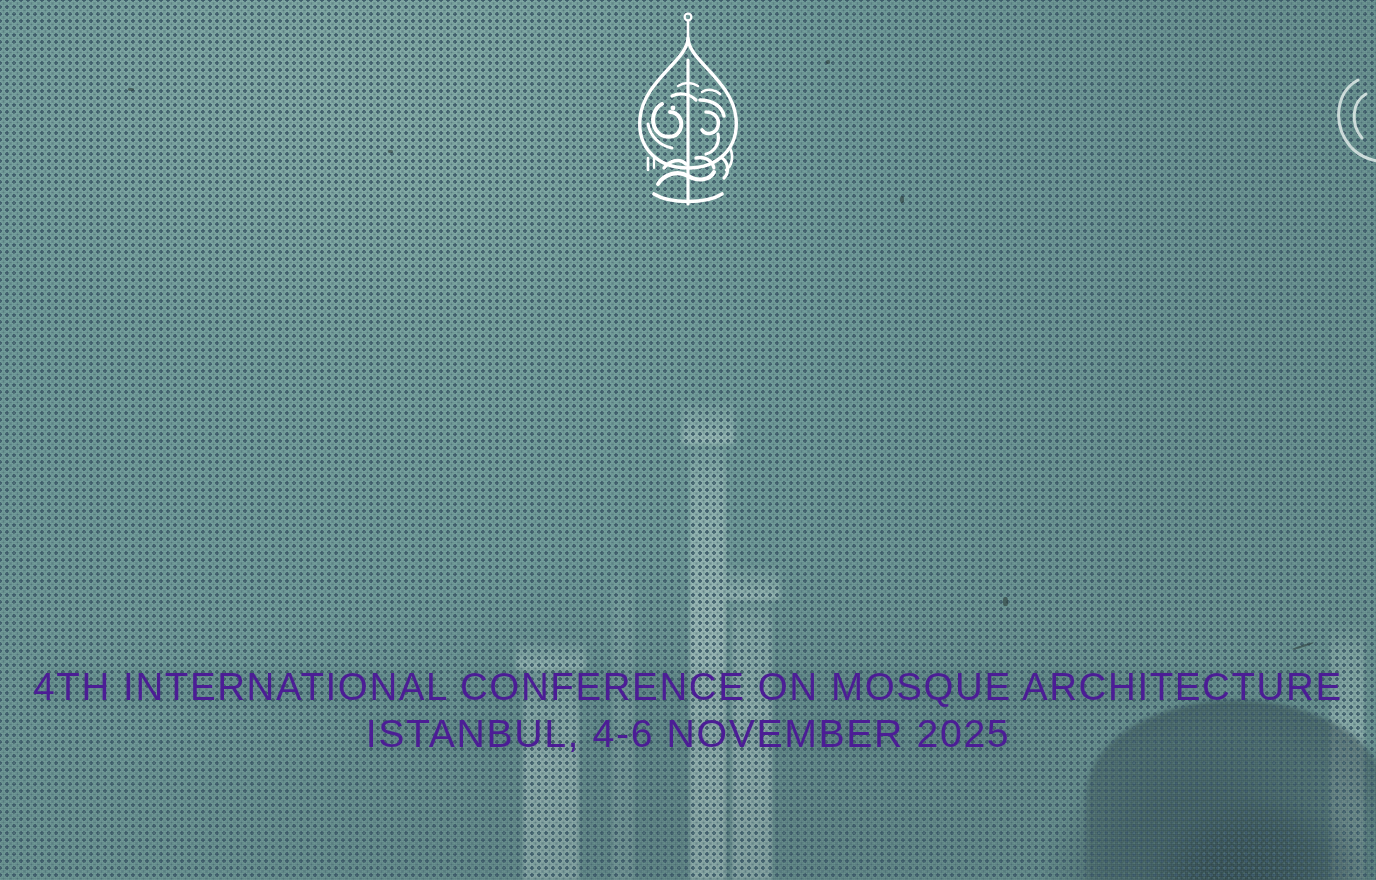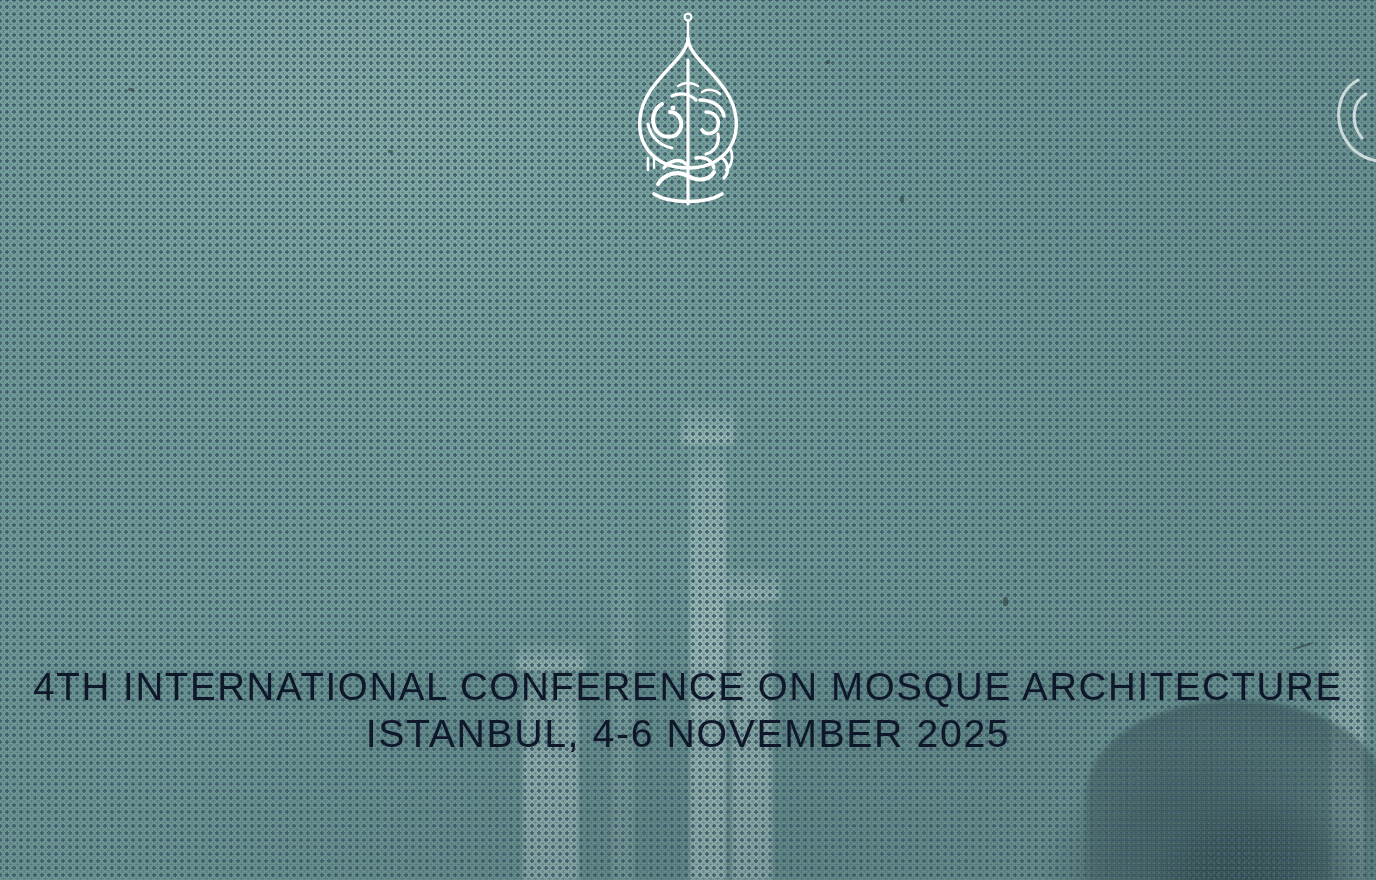--- a/index.html
+++ b/index.html
@@ -136,21 +136,21 @@
     color:#13b0b2;
     font-family:"Liberation Sans", sans-serif;
     white-space:nowrap;
   }
 
   .subtitle {
     position:absolute;
     left:0; right:0;
     top:663px;
     text-align:center;
-    color:#0f172a;
+    color:#4c1d95;
   }
   .sub-line {
     font-size:33px;
     line-height:47px;
     font-weight:300;
     letter-spacing:1.6px;
     font-family:"Liberation Sans", sans-serif;
     white-space:nowrap;
     text-shadow:0 0 12px rgba(40,70,78,.28);
   }

